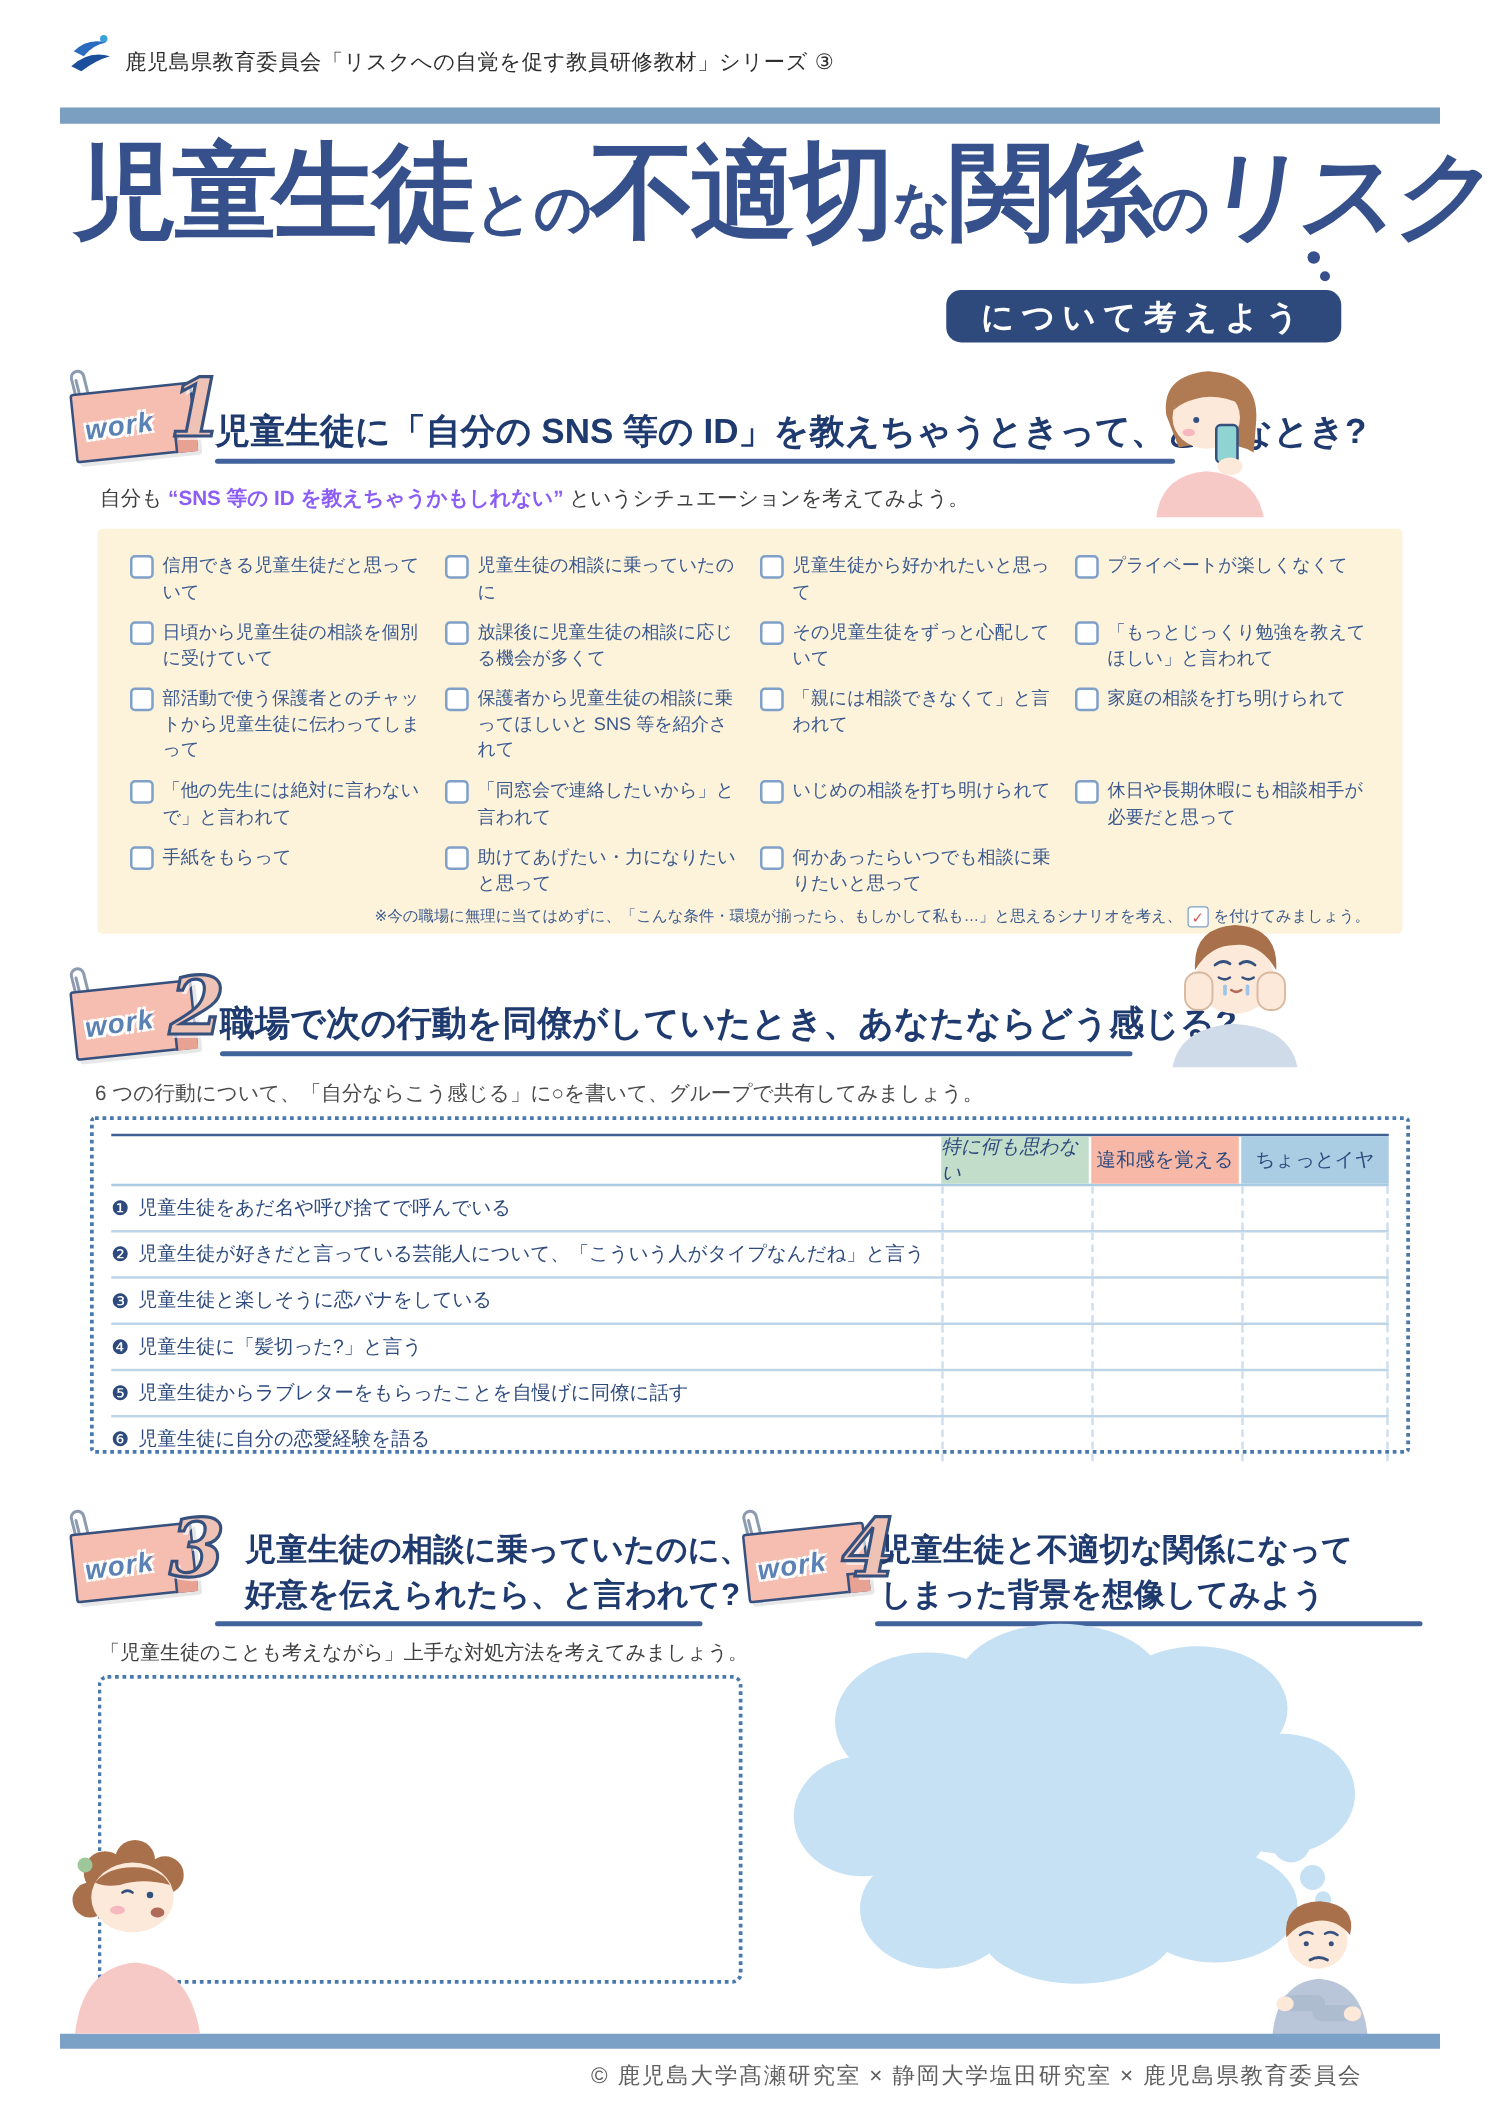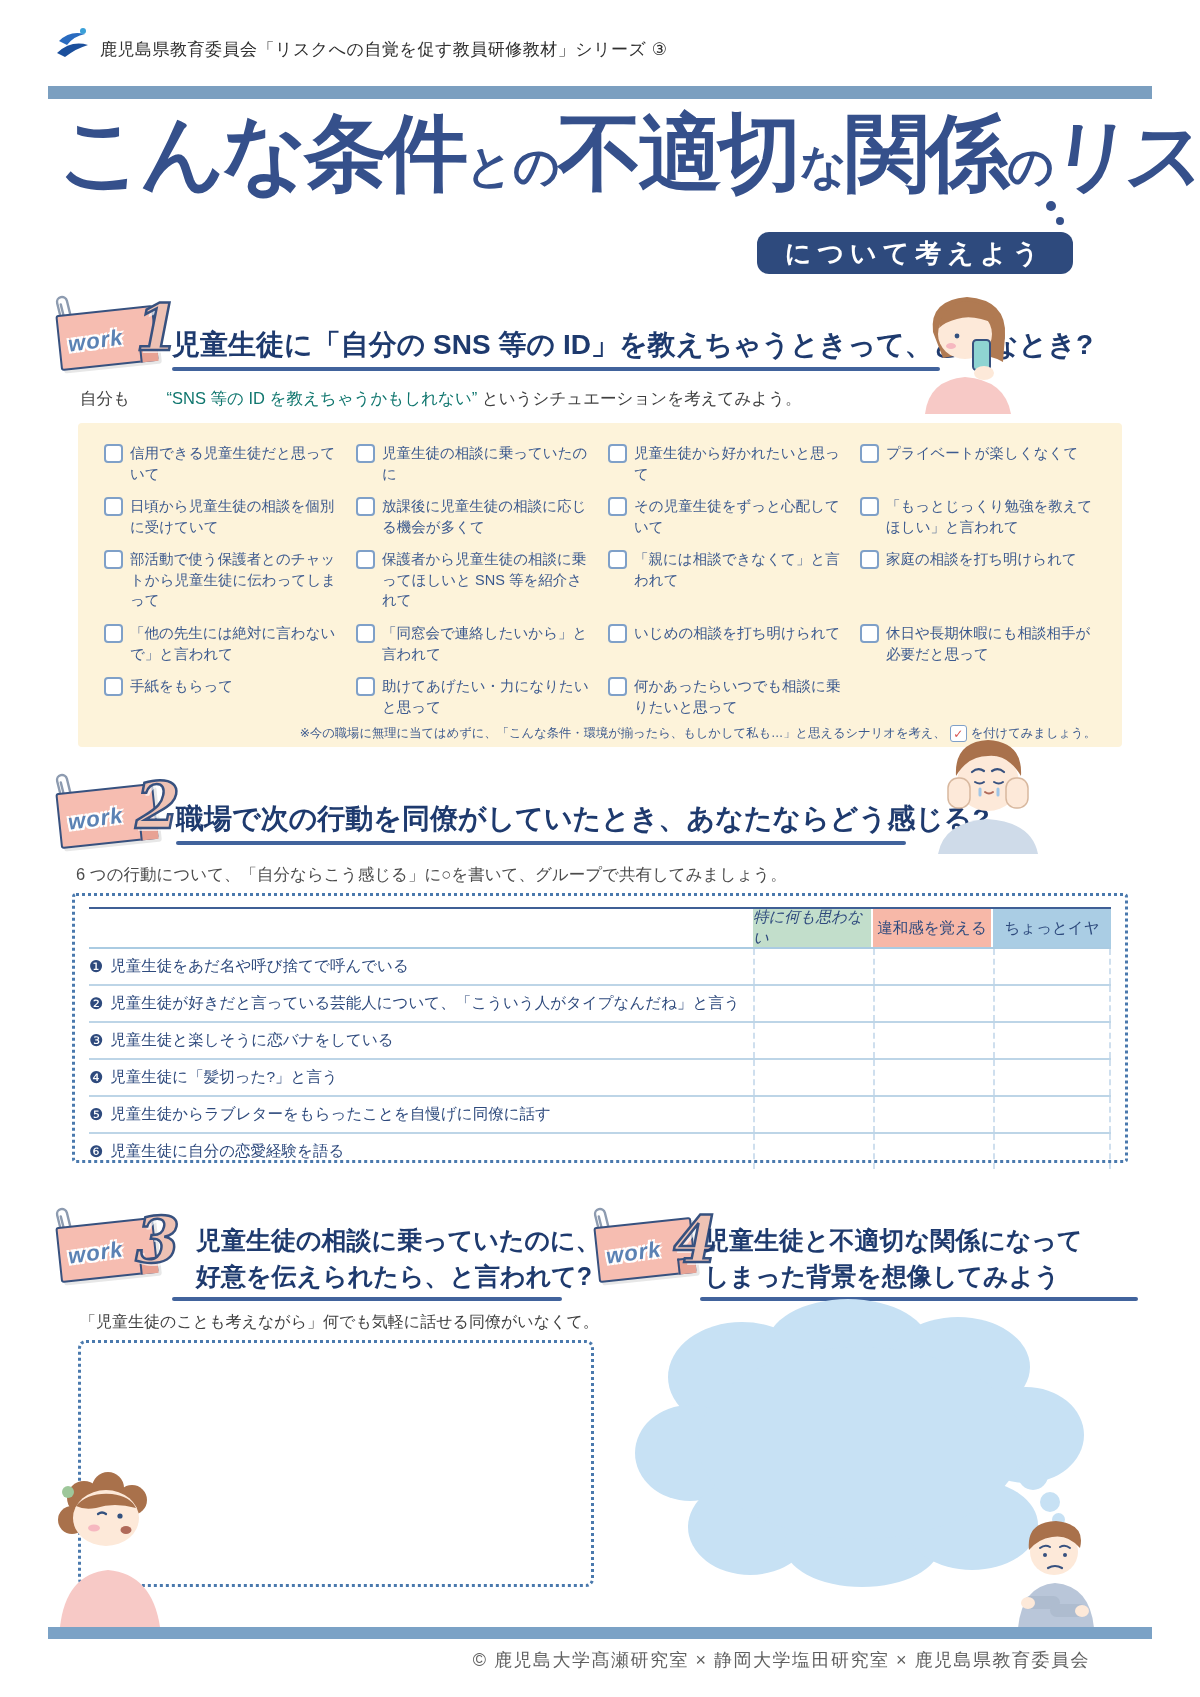--- a/index.html
+++ b/index.html
@@ -40,21 +40,21 @@
                -webkit-text-stroke:2.5px #37517f;text-shadow:3px 3px 0 rgba(255,255,255,.65);}
   .badge .clip{position:absolute;left:-6px;top:-6px;transform:rotate(-14deg);}
 
   
   .w-head{position:absolute;font-size:28px;font-weight:bold;color:#1e3a6e;letter-spacing:0px;white-space:nowrap;}
   .w-head2{position:absolute;font-size:25px;font-weight:bold;color:#1e3a6e;line-height:1.45;white-space:nowrap;}
   .w-underline{position:absolute;height:4px;background:#41639c;border-radius:2px;}
 
   
   .w1-intro{position:absolute;left:80px;top:388px;font-size:16.5px;color:#3f3f3f;}
-  .w1-intro .hl{color:#0f766e;font-weight:normal;margin-left:32px;}
+  .w1-intro .hl{color:#8b5cf6;font-weight:bold;}
   .work1-box{position:absolute;left:78px;top:423px;width:1044px;height:324px;background:#fdf3da;
              border-radius:4px;box-sizing:border-box;padding:20px 26px 22px 26px;}
   .chk-grid{display:grid;grid-template-columns:repeat(4,1fr);grid-template-rows:repeat(5,auto);
             grid-auto-flow:column;column-gap:16px;row-gap:12px;}
   .chk-item{display:flex;gap:7px;align-items:flex-start;color:#3c5a8f;font-size:14.5px;line-height:1.42;min-height:40px;}
   .chk-box{flex:0 0 auto;width:15px;height:15px;background:#fff;border:2px solid #7fa0c8;border-radius:4px;margin-top:1px;cursor:pointer;}
   .work1-foot{margin-top:8px;display:flex;justify-content:flex-end;align-items:center;gap:4px;
               font-size:12.3px;color:#3c5a8f;}
   .foot-chk{display:inline-flex;width:15px;height:15px;border:1.5px solid #7fa0c8;background:#fff;border-radius:3px;
             color:#d9534f;font-size:12px;font-weight:bold;align-items:center;justify-content:center;}
@@ -103,21 +103,21 @@
 
   <svg class="logo" viewBox="0 0 40 40">
     <path d="M7 15 Q18 4 33 8 Q22 10 15 19 Z" fill="#2a6bbf"></path>
     <path d="M5 27 Q19 14 36 19 Q25 22 13 31 Z" fill="#1b4f9c"></path>
     <circle cx="31" cy="5" r="3" fill="#3aa0d8"></circle>
   </svg>
   <div class="series">鹿児島県教育委員会「リスクへの自覚を促す教員研修教材」シリーズ ③</div>
   <div class="topbar"></div>
 
   <div class="title-row">
-    <span class="t-xl">こんな条件</span>
+    <span class="t-xl">児童生徒</span>
     <span class="t-sm">と</span>
     <span class="t-sm">の</span>
     <span class="t-xl">不適切</span>
     <span class="t-sm">な</span>
     <span class="t-xl">関係</span>
     <span class="t-sm">の</span>
     <span class="t-lg">リスク</span>
   </div>
   <div class="title-dot dot1"></div>
   <div class="title-dot dot2"></div>
@@ -333,21 +333,21 @@
     </svg>
     <div class="note"></div>
     <span class="work-label">work</span>
     <span class="num">3</span>
   </div>
   <div class="w-head2" style="left:196px;top:1222px;">
     <div>児童生徒の相談に乗っていたのに、</div>
     <div>好意を伝えられたら、と言われて?</div>
   </div>
   <div class="w-underline" style="left:172px;top:1297px;width:390px;"></div>
-  <div class="w3-intro">「児童生徒のことも考えながら」何でも気軽に話せる同僚がいなくて。</div>
+  <div class="w3-intro">「児童生徒のことも考えながら」上手な対処方法を考えてみましょう。</div>
   <div class="work3-box"></div>
 
   <svg class="illus" style="left:46px;top:1462px;z-index:4;" width="125" height="165" viewBox="0 0 125 165">
     <circle cx="38" cy="36" r="17" fill="#a9714b"></circle>
     <circle cx="62" cy="26" r="16" fill="#a9714b"></circle>
     <circle cx="86" cy="38" r="15" fill="#a9714b"></circle>
     <circle cx="26" cy="58" r="14" fill="#a9714b"></circle>
     <ellipse cx="60" cy="56" rx="33" ry="28" fill="#fde9d9"></ellipse>
     <path d="M30 44 Q42 30 66 32 Q84 34 90 46 Q68 40 50 46 Q38 48 30 44" fill="#a9714b"></path>
     <circle cx="74" cy="54" r="2.6" fill="#33517f"></circle>

